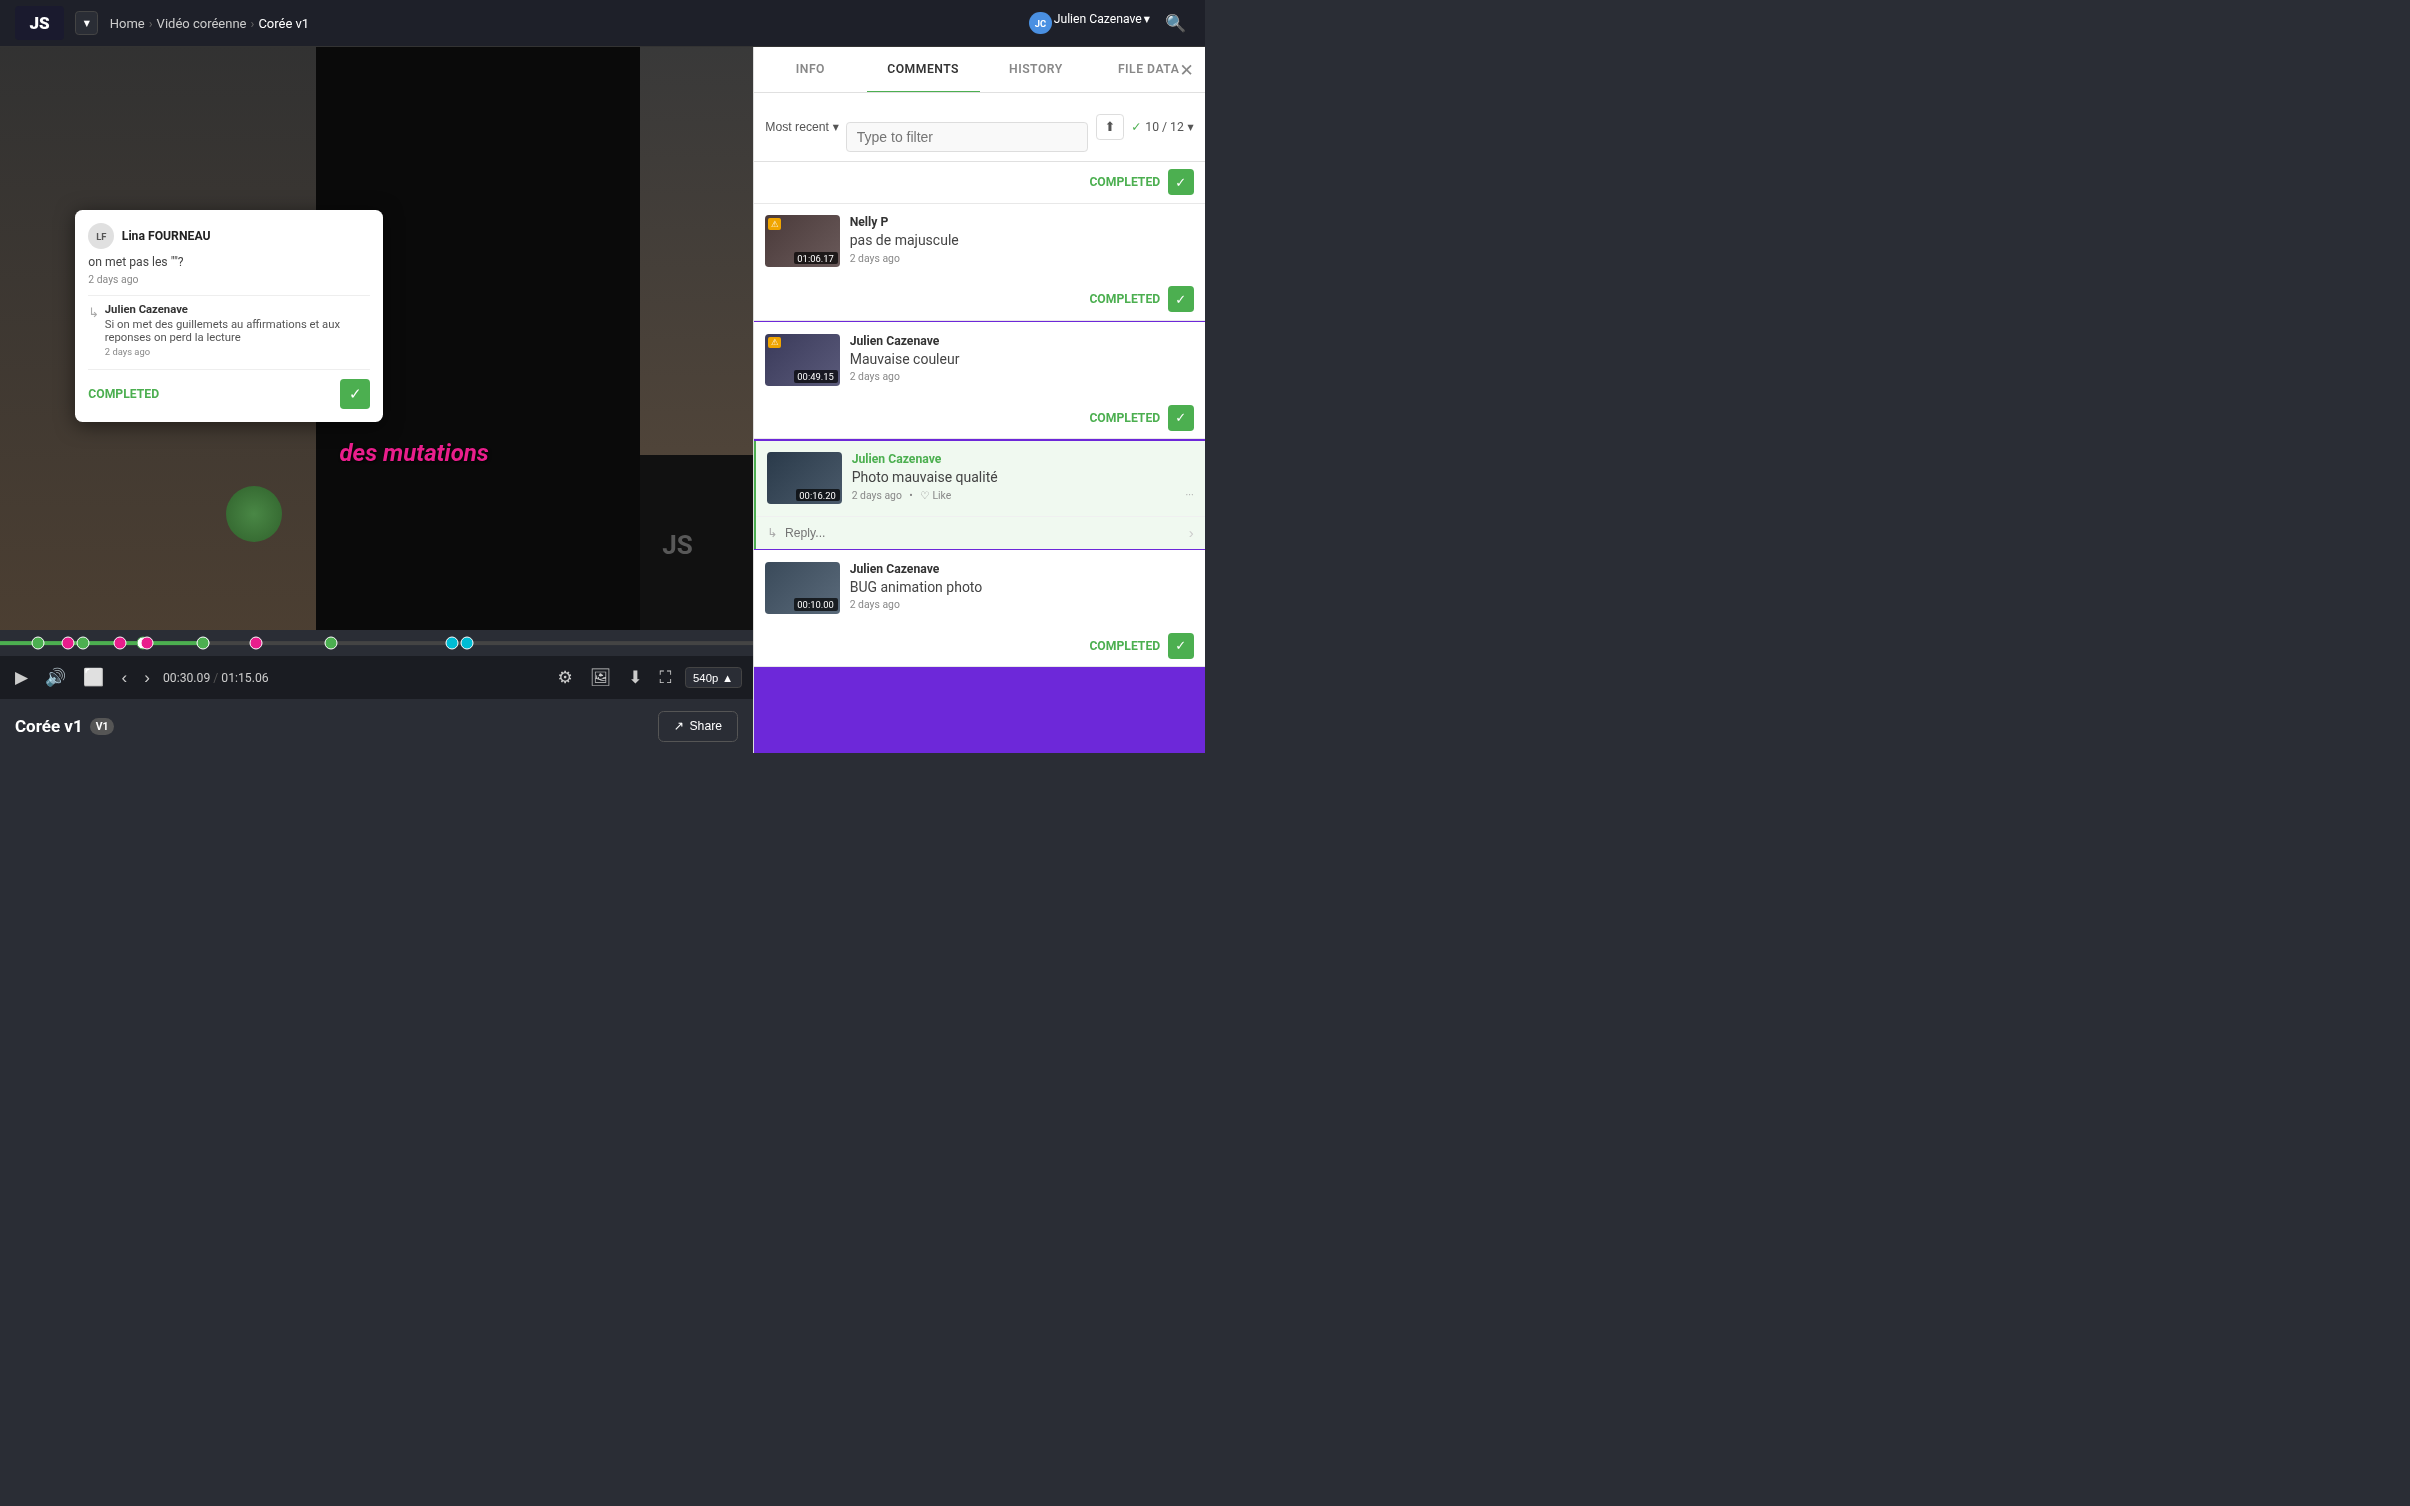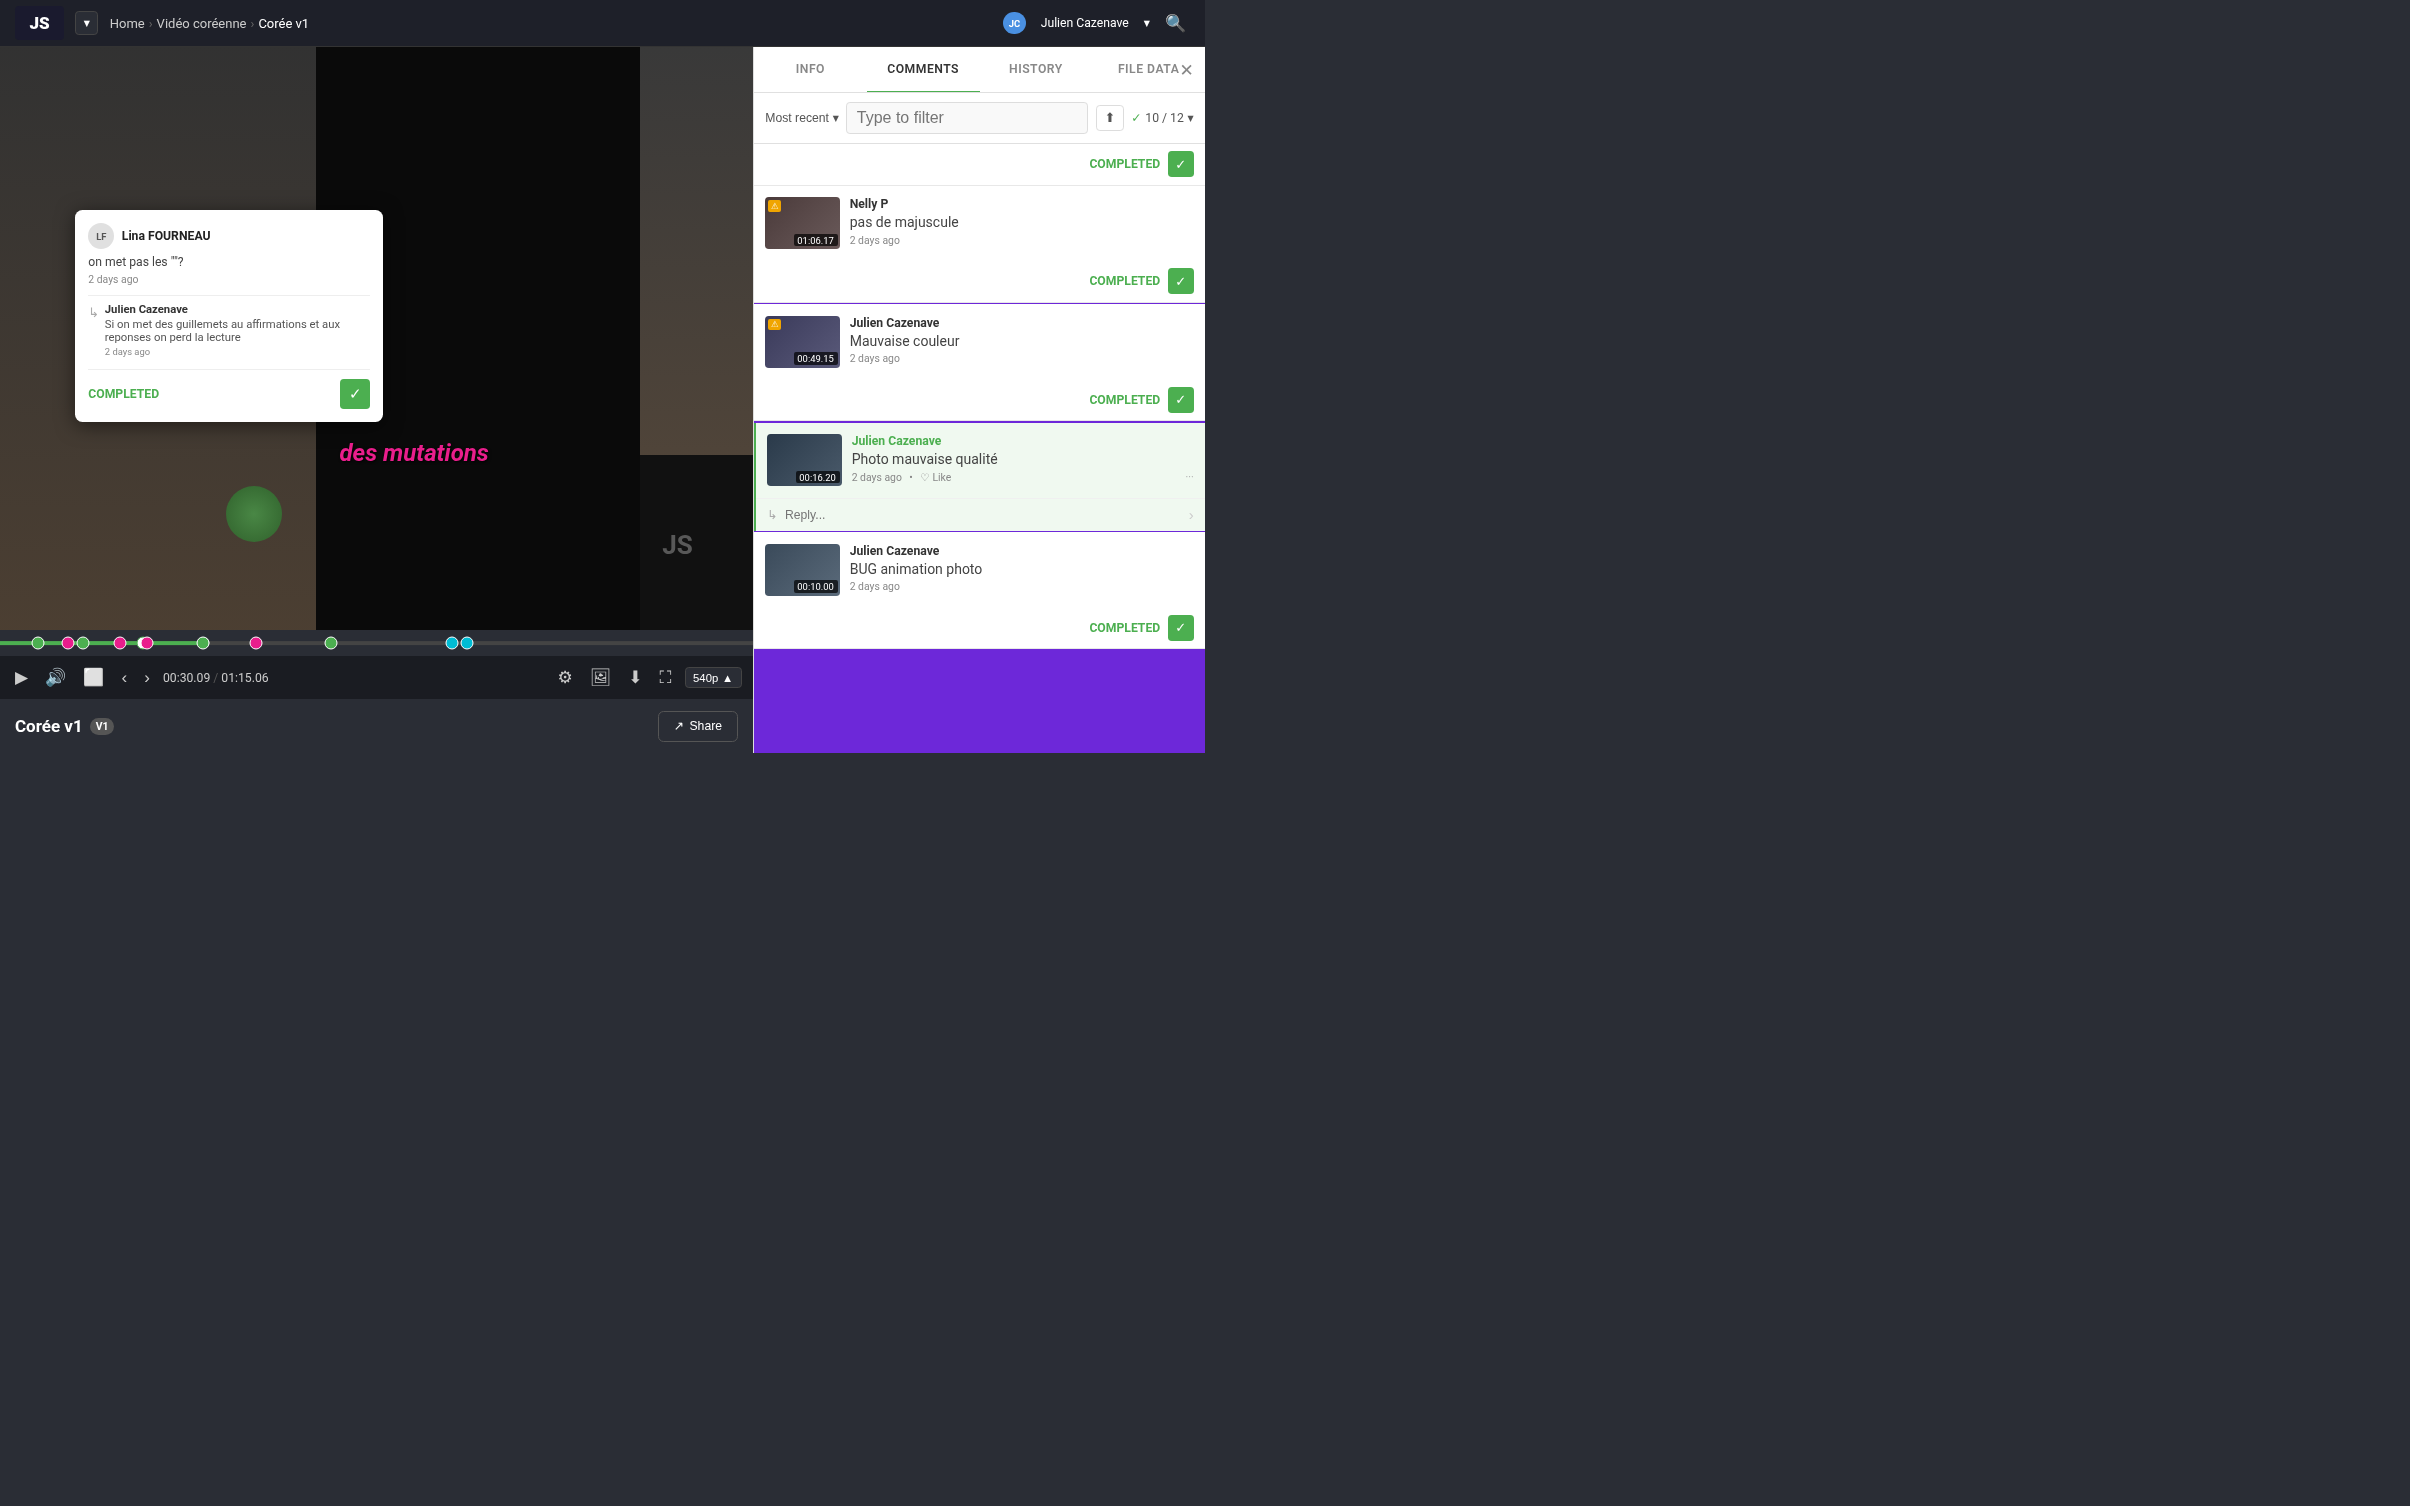--- a/index.html
+++ b/index.html
@@ -57,22 +57,22 @@
     .breadcrumb-sep { color: #666; }
     .breadcrumb-item { cursor: pointer; }
     .breadcrumb-current { color: #fff; }
     .nav-right {
       display: flex;
       align-items: center;
       gap: 11.3px;
     }
     .user-badge {
       display: flex;
-      align-items: center;
-      gap: 15px;
+      align-items: flex-start;
+      gap: 2px;
       font-size: 12.2px;
       cursor: pointer;
     }
     .user-avatar-small {
       width: 22.6px;
       height: 22.6px;
       border-radius: 50%;
       background: #4a90e2;
       display: flex;
       align-items: center;
@@ -482,24 +482,25 @@
       border: none;
       font-size: 12.2px;
       color: #555;
       cursor: pointer;
     }
     .filter-input {
       flex: 1;
       padding: 5.6px 9.4px;
       border: 0.9px solid #ddd;
       border-radius: 3.8px;
-      font-size: 16px;
+      font-size: 14px;
       color: #555;
       background: #f9f9f9;
       outline: none;
+      margin-top: 20px;
     }
     .toolbar-icon-btn {
       background: none;
       border: 0.9px solid #ddd;
       border-radius: 3.8px;
       padding: 4.7px 7.5px;
       cursor: pointer;
       color: #555;
       font-size: 13px;
       display: flex;

